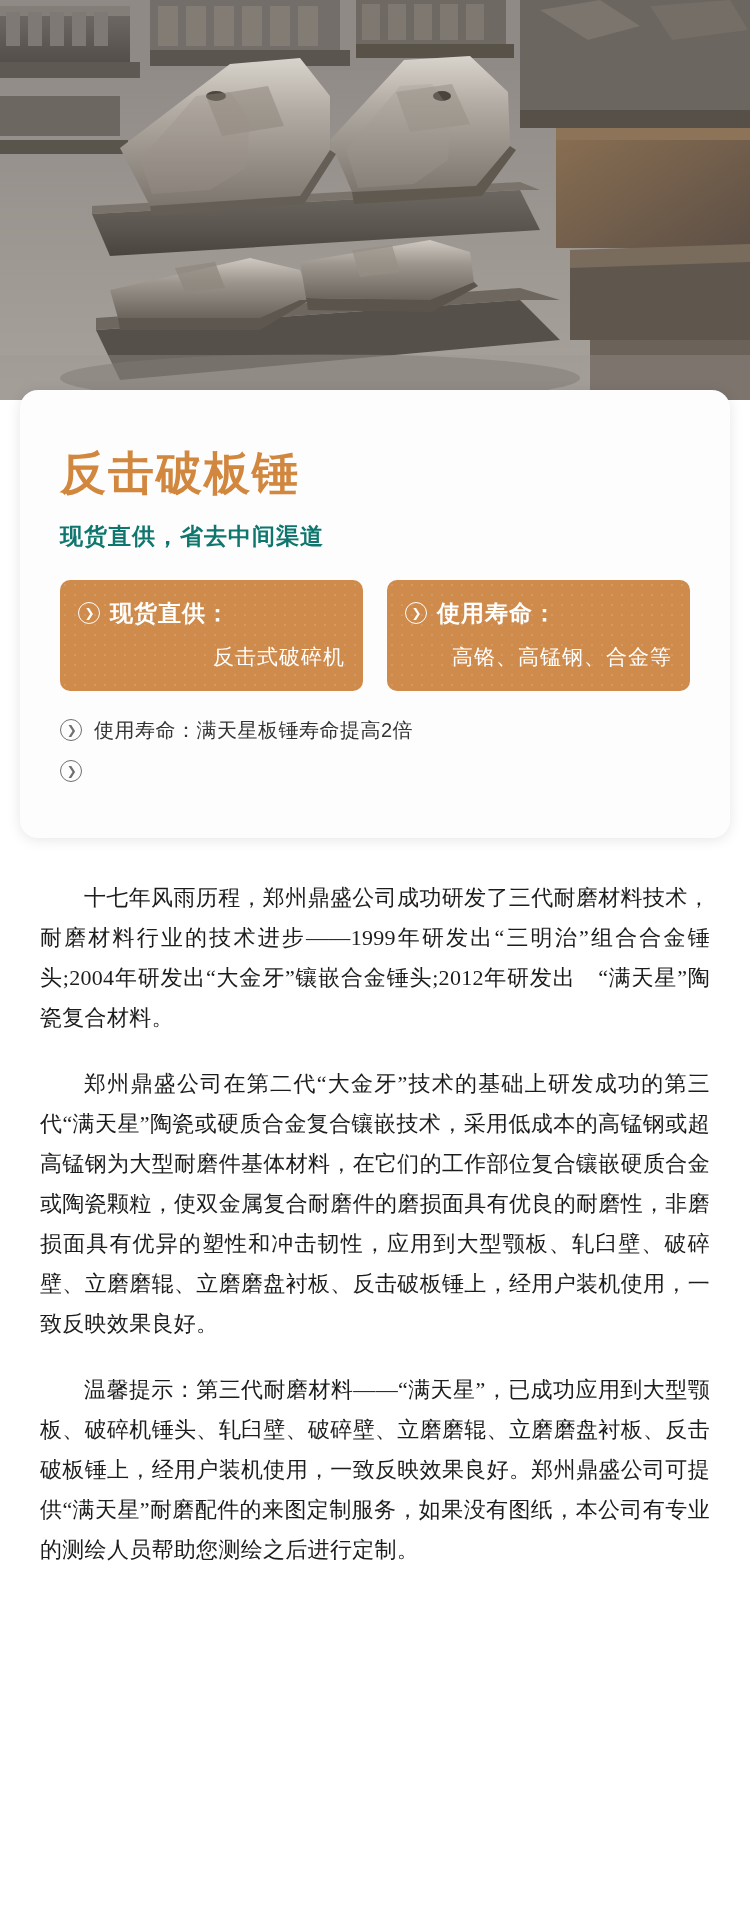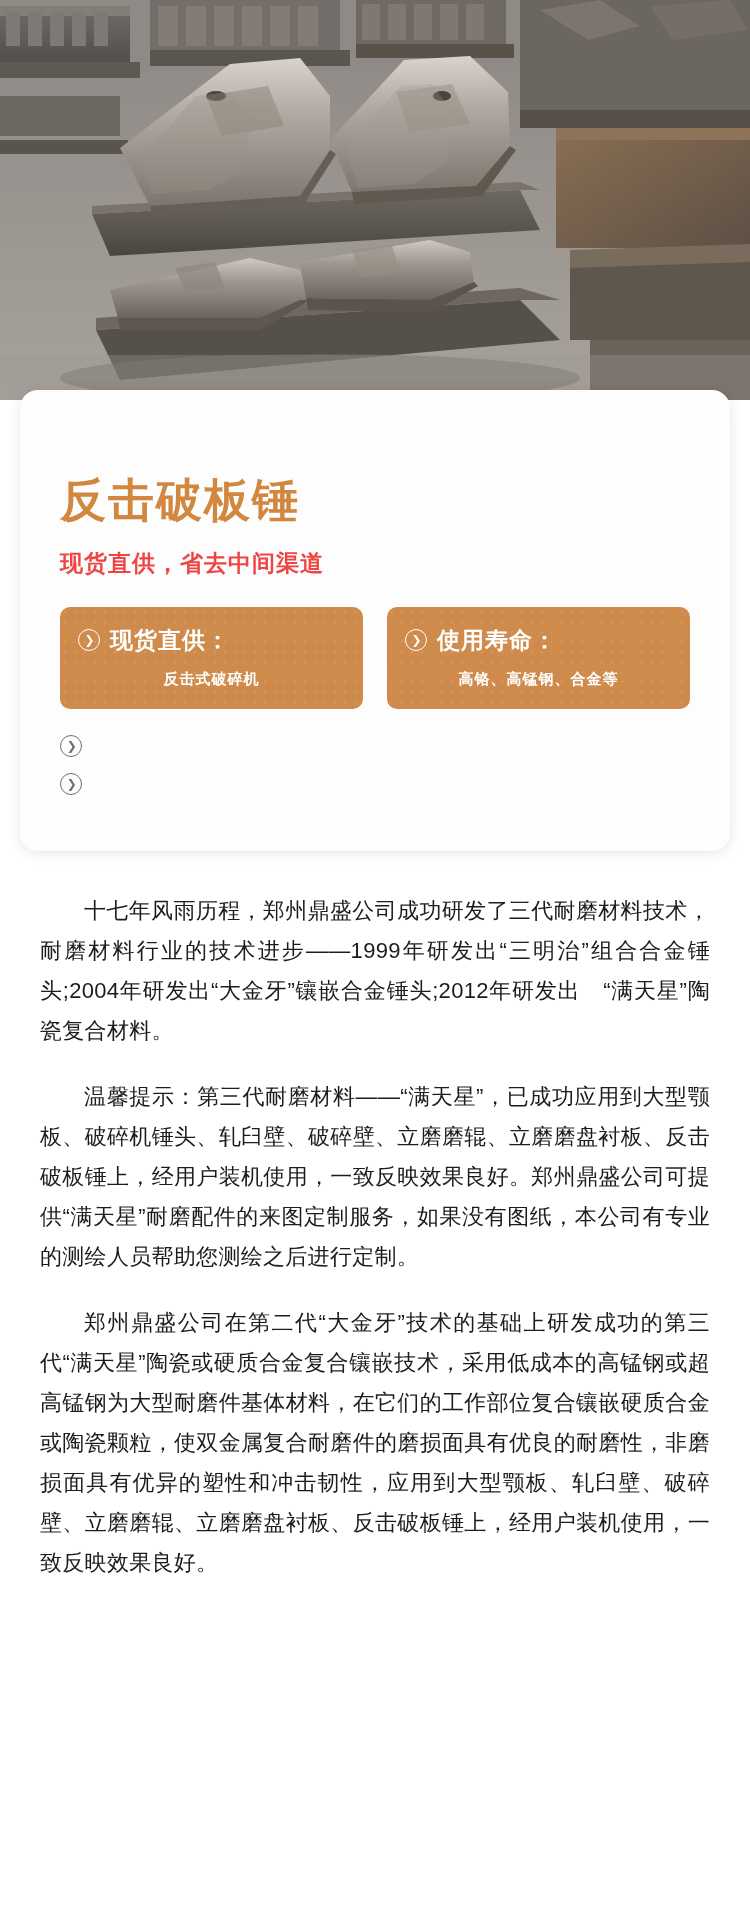--- a/index.html
+++ b/index.html
@@ -27,33 +27,33 @@
   .hero svg { display: block; width: 750px; height: 400px; }
 
   
   .card {
     position: relative;
     margin: -10px 20px 0 20px;
     width: 710px;
     background: #fdfdfd;
     border-radius: 18px;
     box-shadow: 0 2px 14px rgba(0,0,0,0.10);
-    padding: 85px 40px 40px 40px;
+    padding: 58px 40px 40px 40px;
   }
   .card-title {
     font-size: 46px;
     font-weight: bold;
     color: #d2873f;
     letter-spacing: 2px;
     line-height: 1.1;
   }
   .card-sub {
     margin-top: 22px;
     font-size: 23px;
-    color: #ef4444;
+    color: #0f766e;
     font-weight: bold;
     letter-spacing: 1px;
   }
 
   .box-row {
     display: flex;
     gap: 24px;
     margin-top: 28px;
   }
   .box {
@@ -69,24 +69,23 @@
   .box-head {
     display: flex;
     align-items: center;
     gap: 10px;
     font-size: 23px;
     font-weight: bold;
     letter-spacing: 1px;
   }
   .box-body {
     margin-top: 14px;
-    text-align: center;
-    font-size: 15px;
+    text-align: right;
+    font-size: 21px;
     letter-spacing: 1px;
-    font-weight: bold;
   }
   .chev {
     display: inline-flex;
     align-items: center;
     justify-content: center;
     width: 22px;
     height: 22px;
     border: 1.6px solid #ffffff;
     border-radius: 50%;
     font-size: 12px;
@@ -115,20 +114,21 @@
     padding: 40px 40px 30px 40px;
   }
   .copy p {
     font-size: 22px;
     line-height: 1.82;
     color: #1c1c1c;
     text-indent: 2em;
     margin-bottom: 26px;
     text-align: justify;
     letter-spacing: 0.3px;
+    font-family: Liberation Serif, serif;
   }
 </style>
 </head>
 <body>
 
 <div class="page">
 
   <div class="hero">
     <svg viewBox="0 0 750 400" preserveAspectRatio="none" aria-hidden="true">
       <defs>
@@ -271,26 +271,27 @@
           <span class="chev">❯</span>
           <span>使用寿命：</span>
         </div>
         <div class="box-body">高铬、高锰钢、合金等</div>
       </div>
     </div>
 
     <div class="bullets">
       <div class="bullet">
         <span class="chev chev-dark">❯</span>
+        <span>使用寿命：满天星板锤寿命提高2倍</span>
       </div>
       <div class="bullet">
         <span class="chev chev-dark">❯</span>
       </div>
     </div>
   </div>
 
   <div class="copy">
     <p>十七年风雨历程，郑州鼎盛公司成功研发了三代耐磨材料技术，　　　　耐磨材料行业的技术进步——1999年研发出“三明治”组合合金锤头;2004年研发出“大金牙”镶嵌合金锤头;2012年研发出　“满天星”陶瓷复合材料。</p>
+    <p>郑州鼎盛公司在第二代“大金牙”技术的基础上研发成功的第三代“满天星”陶瓷或硬质合金复合镶嵌技术，采用低成本的高锰钢或超高锰钢为大型耐磨件基体材料，在它们的工作部位复合镶嵌硬质合金或陶瓷颗粒，使双金属复合耐磨件的磨损面具有优良的耐磨性，非磨损面具有优异的塑性和冲击韧性，应用到大型颚板、轧臼壁、破碎壁、立磨磨辊、立磨磨盘衬板、反击破板锤上，经用户装机使用，一致反映效果良好。</p>
     <p>温馨提示：第三代耐磨材料——“满天星”，已成功应用到大型颚板、破碎机锤头、轧臼壁、破碎壁、立磨磨辊、立磨磨盘衬板、反击破板锤上，经用户装机使用，一致反映效果良好。郑州鼎盛公司可提供“满天星”耐磨配件的来图定制服务，如果没有图纸，本公司有专业的测绘人员帮助您测绘之后进行定制。</p>
-    <p>郑州鼎盛公司在第二代“大金牙”技术的基础上研发成功的第三代“满天星”陶瓷或硬质合金复合镶嵌技术，采用低成本的高锰钢或超高锰钢为大型耐磨件基体材料，在它们的工作部位复合镶嵌硬质合金或陶瓷颗粒，使双金属复合耐磨件的磨损面具有优良的耐磨性，非磨损面具有优异的塑性和冲击韧性，应用到大型颚板、轧臼壁、破碎壁、立磨磨辊、立磨磨盘衬板、反击破板锤上，经用户装机使用，一致反映效果良好。</p>
   </div>
 
 </div>
 
 </body></html>

